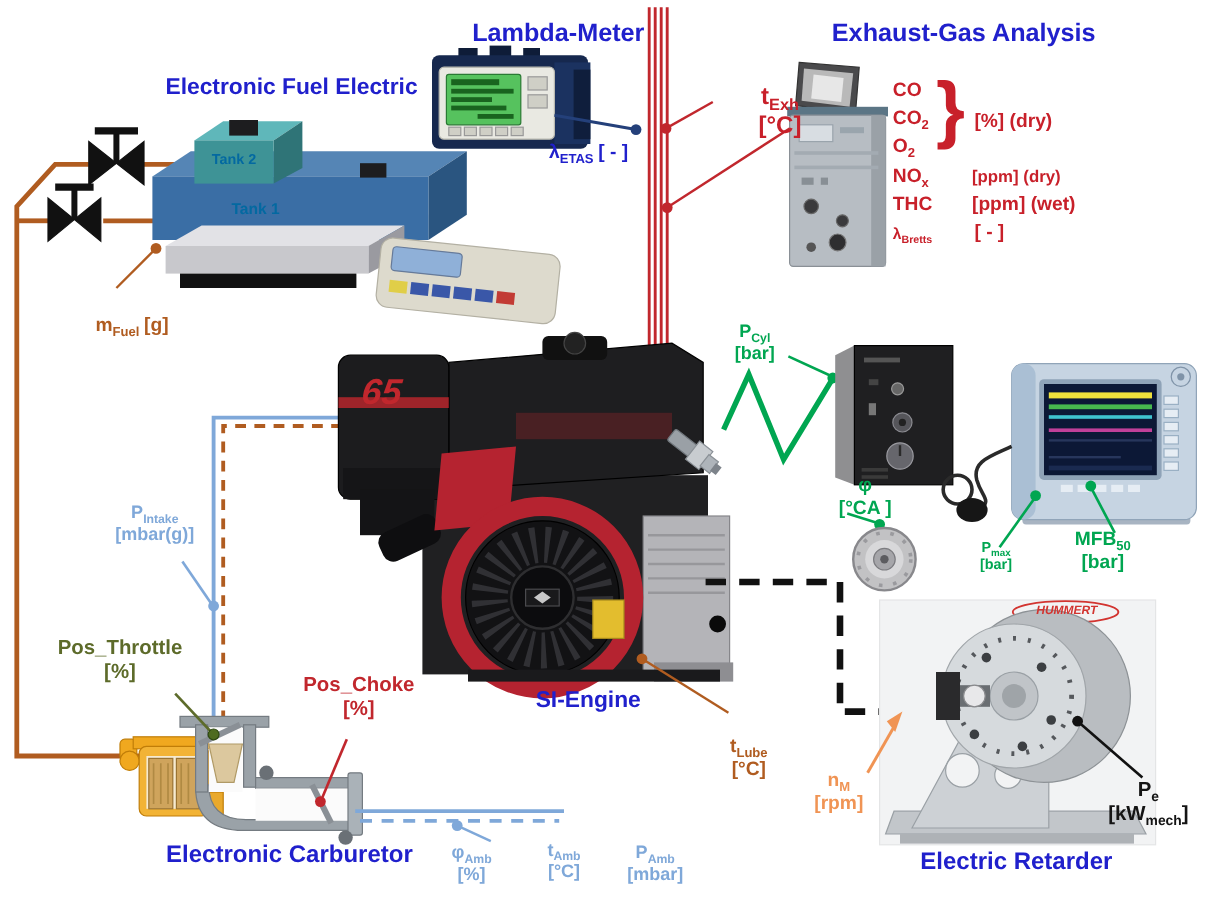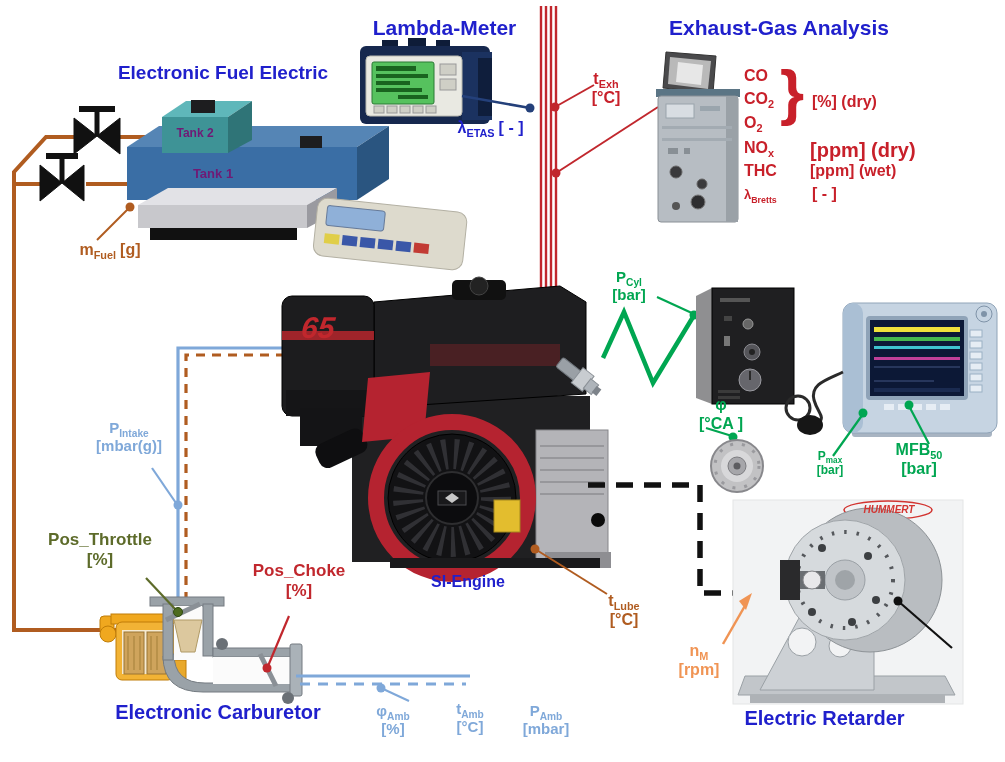--- a/index.html
+++ b/index.html
@@ -7,26 +7,26 @@
     --olive:#5d6b2a; --orange:#f09454; --brown:#b05c20; --ink:#141414;
   }
   html,body{margin:0;padding:0;background:#ffffff;}
   #canvas{
     position:relative;width:1005px;height:762px;background:#ffffff;overflow:hidden;
     font-family:"Liberation Sans",sans-serif;
   }
   #bg{position:absolute;left:0;top:0;}
   .lbl{position:absolute;font-weight:bold;text-align:center;line-height:1.18;}
   .lbl-left{position:absolute;font-weight:bold;text-align:left;line-height:1.18;}
-  .title{position:absolute;font-weight:bold;text-align:center;color:var(--blue);line-height:1.05;}
+  .title{position:absolute;font-weight:bold;text-align:right;color:var(--blue);line-height:1.05;}
   sub{font-size:68%;line-height:0;}
   .unit{margin-left:4px;}
   .c-red{color:var(--red);} .c-green{color:var(--green);} .c-lblue{color:var(--lblue);}
-  .c-olive{color:var(--olive);} .c-orange{color:var(--orange);} .c-brown{color:var(--brown);}
-  .c-ink{color:var(--ink);} .c-blue{color:var(--blue);} .c-white{color:#701a75;}
+  .c-olive{color:var(--olive);} .c-orange{color:var(--orange);} .c-brown{color:var(--brown);margin-top:22px;}
+  .c-ink{color:var(--ink);} .c-blue{color:var(--blue);} .c-white{color:#0369a1;}
 </style>
 </head>
 <body>
 
 <div id="canvas">
 
 <svg id="bg" width="1005" height="762" viewBox="0 0 1005 762">
 
   <g stroke="var(--brown)" stroke-width="4" fill="none">
     <path d="M120,137 H164"></path>
@@ -326,52 +326,52 @@
     <path d="M296,676 H470" stroke="var(--lblue)" stroke-width="3.2" fill="none"></path>
     <path d="M300,684 H466" stroke="var(--lblue)" stroke-width="3.2" fill="none" stroke-dasharray="10 8"></path>
     <circle cx="381" cy="688" r="4.5" fill="var(--lblue)"></circle>
     <path d="M381,688 L409,701" stroke="var(--lblue)" stroke-width="2" fill="none"></path>
   </g>
 </svg>
 
 <div class="title" style="left:98px;top:63px;width:250px;font-size:19px">Electronic Fuel Electric</div>
 <div class="title" style="left:352px;top:17px;width:185px;font-size:21px">Lambda-Meter</div>
 <div class="title" style="left:645px;top:17px;width:268px;font-size:21px">Exhaust-Gas Analysis</div>
-<div class="title" style="left:402px;top:574px;width:132px;font-size:16px">SI-Engine</div>
+<div class="title" style="left:402px;top:574px;width:132px;font-size:19px">SI-Engine</div>
 <div class="title" style="left:92px;top:702px;width:252px;font-size:20px">Electronic Carburetor</div>
 <div class="title" style="left:722px;top:708px;width:205px;font-size:20px">Electric Retarder</div>
 
 <div class="lbl c-white" style="left:164px;top:126px;width:62px;font-size:12px">Tank 2</div>
 <div class="lbl c-white" style="left:168px;top:166px;width:90px;font-size:13px">Tank 1</div>
 <div class="lbl c-brown" style="left:58px;top:241px;width:104px;font-size:16px">
   <span>m</span><sub>Fuel</sub><span class="unit">[g]</span>
 </div>
 
 <div class="lbl c-blue" style="left:438px;top:119px;width:105px;font-size:16px">
   <span>λ</span><sub>ETAS</sub><span class="unit">[ - ]</span>
 </div>
 
-<div class="lbl c-red" style="left:574px;top:70px;width:64px;font-size:16px">
+<div class="lbl c-red" style="left:618px;top:70px;width:64px;font-size:20px">
   <span>t</span><sub>Exh</sub><br><span>[°C]</span>
 </div>
 <div class="lbl-left c-red" style="left:744px;top:67px;width:48px;font-size:16px">
   <span>CO</span><sub></sub>
 </div>
 <div class="lbl-left c-red" style="left:744px;top:90px;width:48px;font-size:16px">
   <span>CO</span><sub>2</sub>
 </div>
 <div class="lbl-left c-red" style="left:744px;top:114px;width:48px;font-size:16px">
   <span>O</span><sub>2</sub>
 </div>
 <div class="lbl c-red" style="left:772px;top:52px;width:40px;font-size:62px;line-height:80px;font-weight:bold">}</div>
 <div class="lbl-left c-red" style="left:812px;top:93px;width:120px;font-size:16px">[%] (dry)</div>
 <div class="lbl-left c-red" style="left:744px;top:139px;width:56px;font-size:16px">
   <span>NO</span><sub>x</sub>
 </div>
-<div class="lbl-left c-red" style="left:810px;top:139px;width:130px;font-size:20px">[ppm] (dry)</div>
+<div class="lbl-left c-red" style="left:810px;top:139px;width:130px;font-size:14px">[ppm] (dry)</div>
 <div class="lbl-left c-red" style="left:744px;top:162px;width:56px;font-size:16px">THC</div>
 <div class="lbl-left c-red" style="left:810px;top:162px;width:130px;font-size:16px">[ppm] (wet)</div>
 <div class="lbl-left c-red" style="left:744px;top:187px;width:64px;font-size:13px">
   <span>λ</span><sub>Bretts</sub>
 </div>
 <div class="lbl-left c-red" style="left:812px;top:185px;width:60px;font-size:16px">[ - ]</div>
 
 <div class="lbl c-green" style="left:598px;top:268px;width:62px;font-size:15px">
   <span>P</span><sub>Cyl</sub><br><span>[bar]</span>
 </div>
@@ -406,14 +406,18 @@
   <span>t</span><sub>Amb</sub><br><span>[°C]</span>
 </div>
 <div class="lbl c-lblue" style="left:508px;top:702px;width:76px;font-size:15px">
   <span>P</span><sub>Amb</sub><br><span>[mbar]</span>
 </div>
 
 <div class="lbl" style="left:848px;top:504px;width:82px;font-size:10px;font-style:italic;color:#d23430">HUMMERT</div>
 <div class="lbl c-orange" style="left:666px;top:642px;width:66px;font-size:16px">
   <span>n</span><sub>M</sub><br><span>[rpm]</span>
 </div>
+<div class="lbl c-ink" style="left:910px;top:648px;width:94px;font-size:17px">
+  <span>P</span><sub>e</sub><br>
+  <span>[kW</span><sub>mech</sub><span>]</span>
+</div>
 
 </div>
 
 </body></html>

